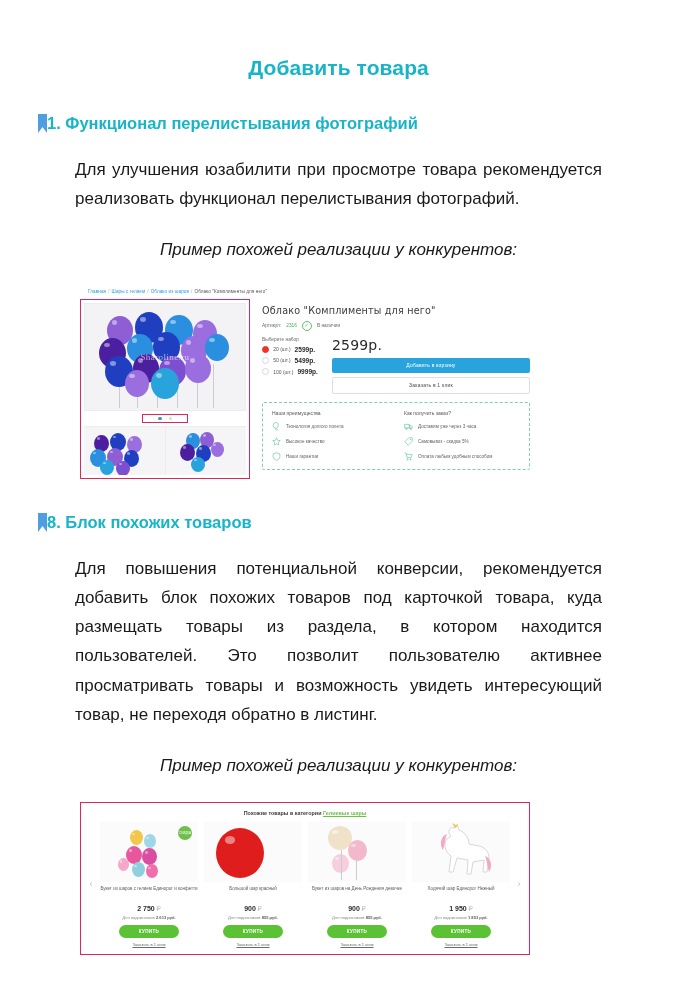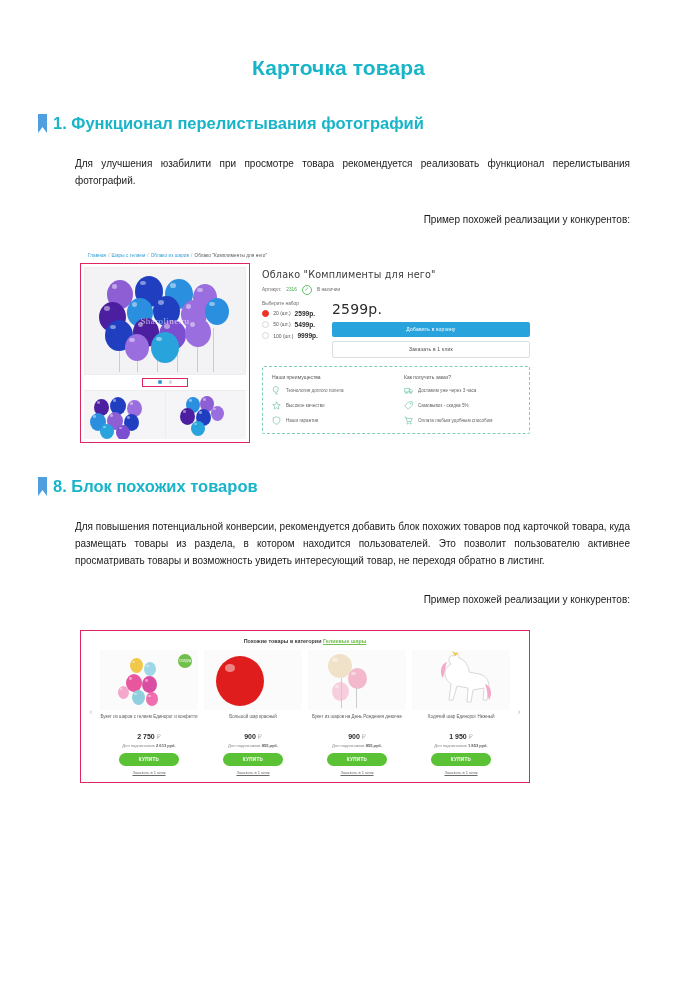--- a/index.html
+++ b/index.html
@@ -30,45 +30,44 @@
     font-size: 21px;
     font-weight: bold;
     letter-spacing: 0.1px;
     margin: 56px 0 0 0;
   }
 
   
   .section-heading {
     display: flex;
     align-items: center;
-    gap: 6px;
     margin: 34px 0 0 38px;
   }
   .bookmark-icon {
     width: 9px;
     height: 19px;
     flex: 0 0 auto;
     display: block;
   }
   .section-heading .heading-text {
     color: #18b4c8;
     font-size: 16.5px;
     font-weight: bold;
     line-height: 1;
   }
 
   
   .para {
-    margin: 22px 47px 0 75px;
-    font-size: 10px;
+    margin: 22px 75px 0 75px;
+    font-size: 17px;
     line-height: 1.72;
     text-align: justify;
     color: #1a1a1a;
   }
-  .para.no-justify { text-align: right; }
+  .para.no-justify { text-align: center; font-style: italic; }
 
   
   .shot1 {
     position: relative;
     margin: 20px 0 0 80px;
     width: 450px;
     background: #fff;
   }
   .breadcrumb {
     font-size: 4.6px;
@@ -369,21 +368,21 @@
     justify-content: center;
     text-align: center;
     line-height: 1.05;
   }
 </style>
 </head>
 <body>
 
 <div class="page">
 
-  <div class="doc-title">Карточка товара</div>
+  <div class="doc-title">Добавить товара</div>
 
   <div class="section-heading">
     <svg class="bookmark-icon" viewBox="0 0 9 19">
       <path d="M0 0 H9 V19 L4.5 13 L0 19 Z" fill="#4f9fe0"></path>
     </svg>
     <span class="heading-text">1. Функционал перелистывания фотографий</span>
   </div>
 
   <div class="para">Для улучшения юзабилити при просмотре товара рекомендуется реализовать функционал перелистывания фотографий.</div>
 

